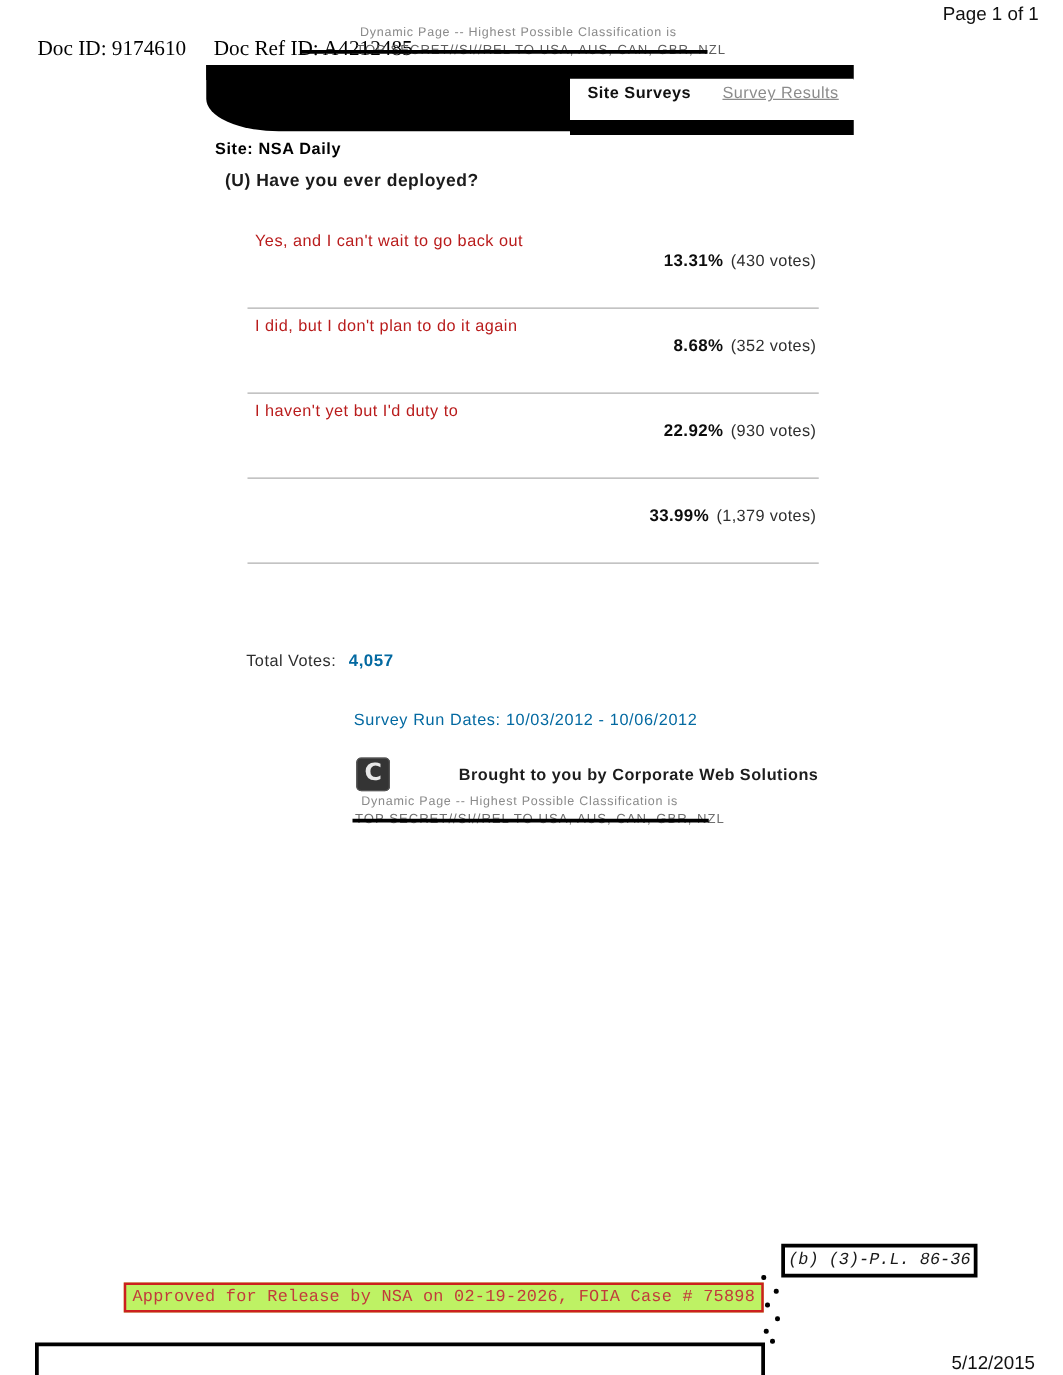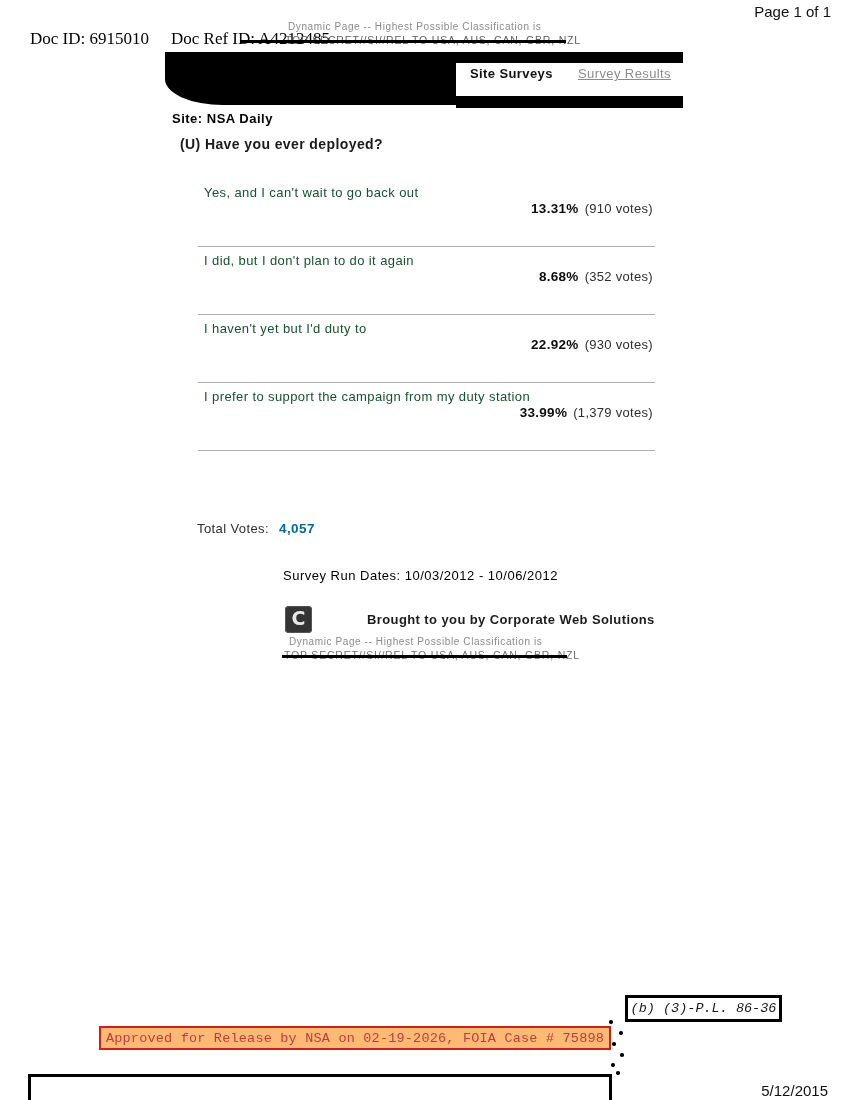--- a/index.html
+++ b/index.html
@@ -48,28 +48,28 @@
   .tab-active { font-weight: bold; font-size: 13px; color: #111; letter-spacing: 0.4px; white-space: nowrap; cursor: default; }
   .tab-link { font-size: 13px; color: #8c8c8c; letter-spacing: 0.4px; text-decoration: underline; white-space: nowrap; cursor: pointer; }
 
   .site-line { left: 172px; top: 111px; font-size: 13px; font-weight: bold; color: #000000; letter-spacing: 0.5px; }
   .question  { left: 180px; top: 136px; font-size: 14px; font-weight: bold; color: #1b1b1b; letter-spacing: 0.4px; }
 
   
   .options { left: 198px; top: 179px; width: 457px; }
   .option-row { position: relative; height: 67px; border-bottom: 1px solid #b0b0b0; }
   .option-row:last-child { border-bottom: 1px solid #b0b0b0; }
-  .opt-label { position: absolute; left: 6px; top: 6px; font-size: 13px; color: #14532d; letter-spacing: 0.4px; }
+  .opt-label { position: absolute; left: 6px; top: 6px; font-size: 13px; color: #b91c1c; letter-spacing: 0.4px; }
   .opt-value { position: absolute; right: 2px; top: 22px; font-size: 13px; color: #2e2e2e; white-space: nowrap; letter-spacing: 0.3px; }
   .opt-value b { font-size: 13.5px; color: #0d0d0d; }
 
   .total-line { left: 197px; top: 521px; font-size: 13px; color: #2e2e2e; letter-spacing: 0.4px; }
   .total-line b { color: #0369a1; font-size: 13.5px; }
 
-  .run-dates { left: 283px; top: 568px; font-size: 13px; color: #000000; letter-spacing: 0.5px; }
+  .run-dates { left: 283px; top: 568px; font-size: 13px; color: #0369a1; letter-spacing: 0.5px; }
 
   
   .credit-row { left: 285px; top: 606px; display: flex; align-items: center; }
   .cws-logo {
     width: 27px; height: 27px; background: #343434; border-radius: 4px;
     display: flex; align-items: center; justify-content: center;
     box-shadow: 0 0 0 1px #555 inset;
   }
   .cws-logo span {
     color: #e8e8e8; font-size: 19px; font-weight: bold;
@@ -86,71 +86,70 @@
     left: 625px; top: 995px; width: 151px; height: 21px;
     border: 3px solid #000; background: #fff;
     display: flex; align-items: center; justify-content: center;
     font-family: "Liberation Mono", monospace;
     font-size: 13.5px; color: #1a1a1a; white-space: nowrap; font-style: italic;
   }
   .dot { position: absolute; width: 3.5px; height: 3.5px; background: #000; border-radius: 50%; }
 
   .release-box {
     left: 99px; top: 1026px; width: 508px; height: 20px;
-    border: 2.5px solid #cc1f1f; background: #fdba74;
+    border: 2.5px solid #cc1f1f; background: #bef264;
     display: flex; align-items: center; justify-content: center;
     font-family: "Liberation Mono", monospace;
     font-size: 13.5px; color: #c23b3b; white-space: nowrap; letter-spacing: 0.2px;
   }
 
   .bottom-rect {
     left: 28px; top: 1074px; width: 578px; height: 60px;
     border: 3px solid #000; background: #fff;
   }
   .print-date { top: 1082px; right: 22px; font-size: 15px; color: #111; }
 </style>
 </head>
 <body>
 
 <div class="abs page-num">Page 1 of 1</div>
 
 <div class="abs doc-ids">
-  <span>Doc ID: 6915010</span><span class="gap"></span><span>Doc Ref ID: A4212485</span>
+  <span>Doc ID: 9174610</span><span class="gap"></span><span>Doc Ref ID: A4212485</span>
 </div>
 
 <div class="abs class-note" style="left:288px; top:21px;">Dynamic Page -- Highest Possible Classification is</div>
 <div class="abs class-level" style="left:285px; top:34px;">TOP SECRET//SI//REL TO USA, AUS, CAN, GBR, NZL</div>
 <div class="abs strike-line" style="left:240px; top:40px; width:326px;"></div>
 
 <div class="abs bar-black" style="left:165px; top:52px; width:518px; height:12px;"></div>
 <div class="abs hdr-blob"></div>
 <div class="abs tab-strip">
   <span class="tab-active">Site Surveys</span>
   <span class="tab-link">Survey Results</span>
 </div>
 <div class="abs bar-black" style="left:456px; top:96px; width:227px; height:12px;"></div>
 
 <div class="abs site-line">Site: NSA Daily</div>
 <div class="abs question">(U) Have you ever deployed?</div>
 
 <div class="abs options" id="options-container">
     <div class="option-row">
       <div class="opt-label">Yes, and I can't wait to go back out</div>
-      <div class="opt-value"><b>13.31%</b><span style="margin-left: 6px;">(910 votes)</span></div>
+      <div class="opt-value"><b>13.31%</b><span style="margin-left: 6px;">(430 votes)</span></div>
     </div>
     <div class="option-row">
       <div class="opt-label">I did, but I don't plan to do it again</div>
       <div class="opt-value"><b>8.68%</b><span style="margin-left: 6px; text-align: right;">(352 votes)</span></div>
     </div>
     <div class="option-row">
       <div class="opt-label">I haven't yet but I'd duty to</div>
       <div class="opt-value"><b>22.92%</b><span style="margin-left: 6px;">(930 votes)</span></div>
     </div>
     <div class="option-row">
-      <div class="opt-label">I prefer to support the campaign from my duty station</div>
       <div class="opt-value"><b>33.99%</b><span style="margin-left: 6px;">(1,379 votes)</span></div>
     </div>
   </div>
 
 <div class="abs total-line">
   <span>Total Votes:</span>
   <b style="margin-left:6px;">4,057</b>
 </div>
 
 <div class="abs run-dates">Survey Run Dates: 10/03/2012 - 10/06/2012</div>

